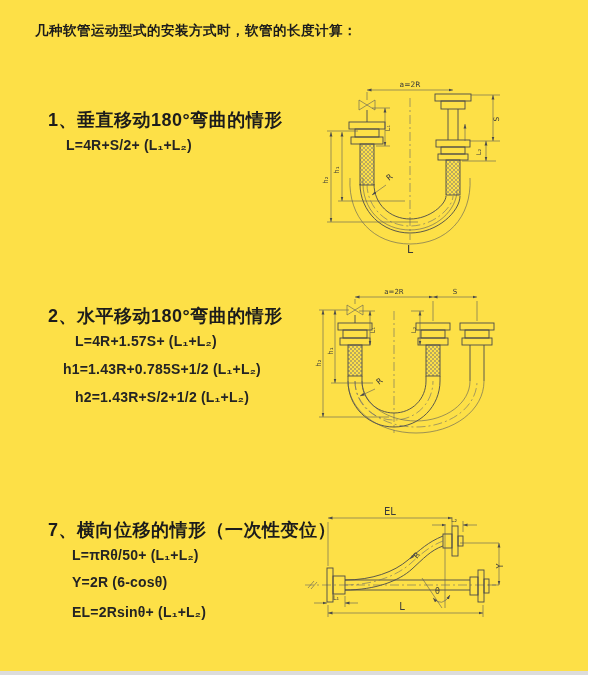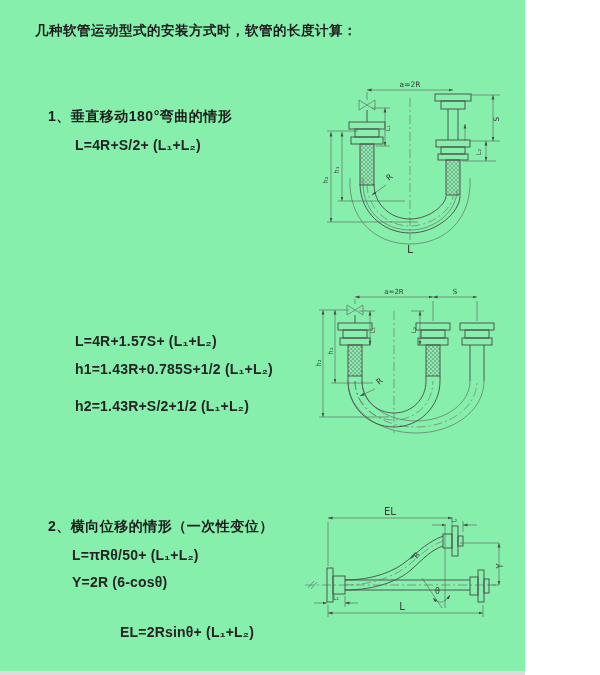--- a/index.html
+++ b/index.html
@@ -1,46 +1,47 @@
 <!DOCTYPE html>
 <html><head>
 <meta charset="utf-8">
 <style>
   html,body{margin:0;padding:0;background:#fff;}
-  .page{position:relative;width:525px;height:675px;background:#86efac;overflow:hidden;
+  .page{position:relative;width:588px;height:675px;background:#fde047;overflow:hidden;
         font-family:"Liberation Sans","DejaVu Sans",sans-serif;color:#1c1c1c;}
   .title{position:absolute;left:35px;top:22px;font-size:13.5px;font-weight:bold;letter-spacing:.5px;}
-  .sec-head{position:absolute;font-size:14px;font-weight:bold;letter-spacing:.5px;}
+  .sec-head{position:absolute;font-size:18px;font-weight:bold;letter-spacing:.5px;}
   .formula{position:absolute;font-size:14px;font-weight:bold;letter-spacing:.2px;color:#242424;}
   .diagram{position:absolute;}
   svg text{font-family:"DejaVu Sans","Liberation Sans",sans-serif;fill:#3a3a3a;}
   svg .ln{stroke:#4a4a4a;stroke-width:.9;fill:none;}
   svg .thin{stroke:#5a5a5a;stroke-width:.6;fill:none;}
   svg .cl{stroke:#6a6a6a;stroke-width:.6;fill:none;stroke-dasharray:9 3 2 3;}
   svg .hatch{stroke:#4a4a4a;stroke-width:.9;}
   .scan-edge{position:absolute;left:0;bottom:0;width:600px;height:4px;background:#dcdcdc;}
 </style>
 </head>
 <body>
 
 <div class="page">
 
   <div class="title">几种软管运动型式的安装方式时，软管的长度计算：</div>
 
   <div class="sec-head" style="left:48px;top:108px;">1、垂直移动180°弯曲的情形</div>
-  <div class="formula" style="left:75px;top:137px;">L=4R+S/2+ (L₁+L₂)</div>
-
+  <div class="formula" style="left:66px;top:137px;">L=4R+S/2+ (L₁+L₂)</div>
+
+  <div class="sec-head" style="left:48px;top:304px;">2、水平移动180°弯曲的情形</div>
   <div class="formula" style="left:75px;top:333px;">L=4R+1.57S+ (L₁+L₂)</div>
-  <div class="formula" style="left:75px;top:361px;">h1=1.43R+0.785S+1/2 (L₁+L₂)</div>
-  <div class="formula" style="left:75px;top:398px;">h2=1.43R+S/2+1/2 (L₁+L₂)</div>
-
-  <div class="sec-head" style="left:48px;top:518px;">2、横向位移的情形（一次性变位）</div>
+  <div class="formula" style="left:63px;top:361px;">h1=1.43R+0.785S+1/2 (L₁+L₂)</div>
+  <div class="formula" style="left:75px;top:389px;">h2=1.43R+S/2+1/2 (L₁+L₂)</div>
+
+  <div class="sec-head" style="left:48px;top:518px;">7、横向位移的情形（一次性变位）</div>
   <div class="formula" style="left:72px;top:547px;">L=πRθ/50+ (L₁+L₂)</div>
   <div class="formula" style="left:72px;top:574px;">Y=2R (6-cosθ)</div>
-  <div class="formula" style="left:72px;top:624px;margin-left:48px;">EL=2Rsinθ+ (L₁+L₂)</div>
+  <div class="formula" style="left:72px;top:604px;">EL=2Rsinθ+ (L₁+L₂)</div>
 
   <svg class="diagram" style="left:310px;top:78px;" width="290" height="178" viewBox="0 0 290 178">
     <defs>
       <marker id="d1ar" markerWidth="8" markerHeight="6" refX="7.5" refY="3" orient="auto-start-reverse">
         <path d="M0,.6 L7.5,3 L0,5.4 Z" fill="#4a4a4a"></path>
       </marker>
       <pattern id="d1h" width="4" height="4" patternUnits="userSpaceOnUse">
         <path d="M0,4 L4,0 M0,0 L4,4" stroke="#777" stroke-width="0.5"></path>
       </pattern>
     </defs>

